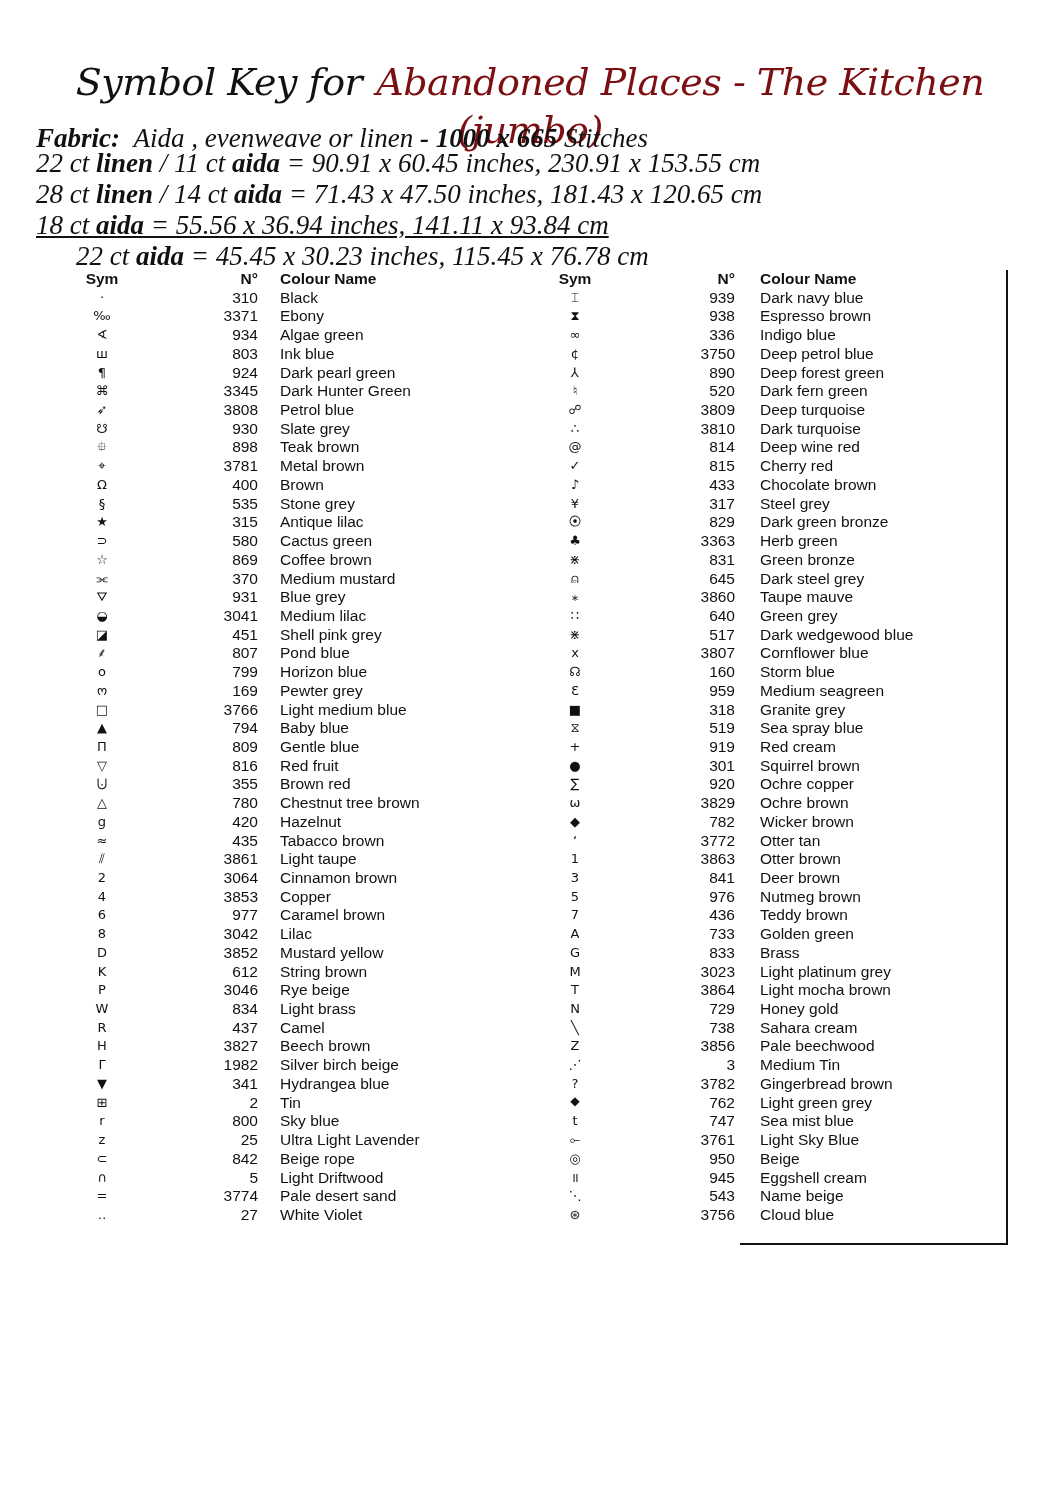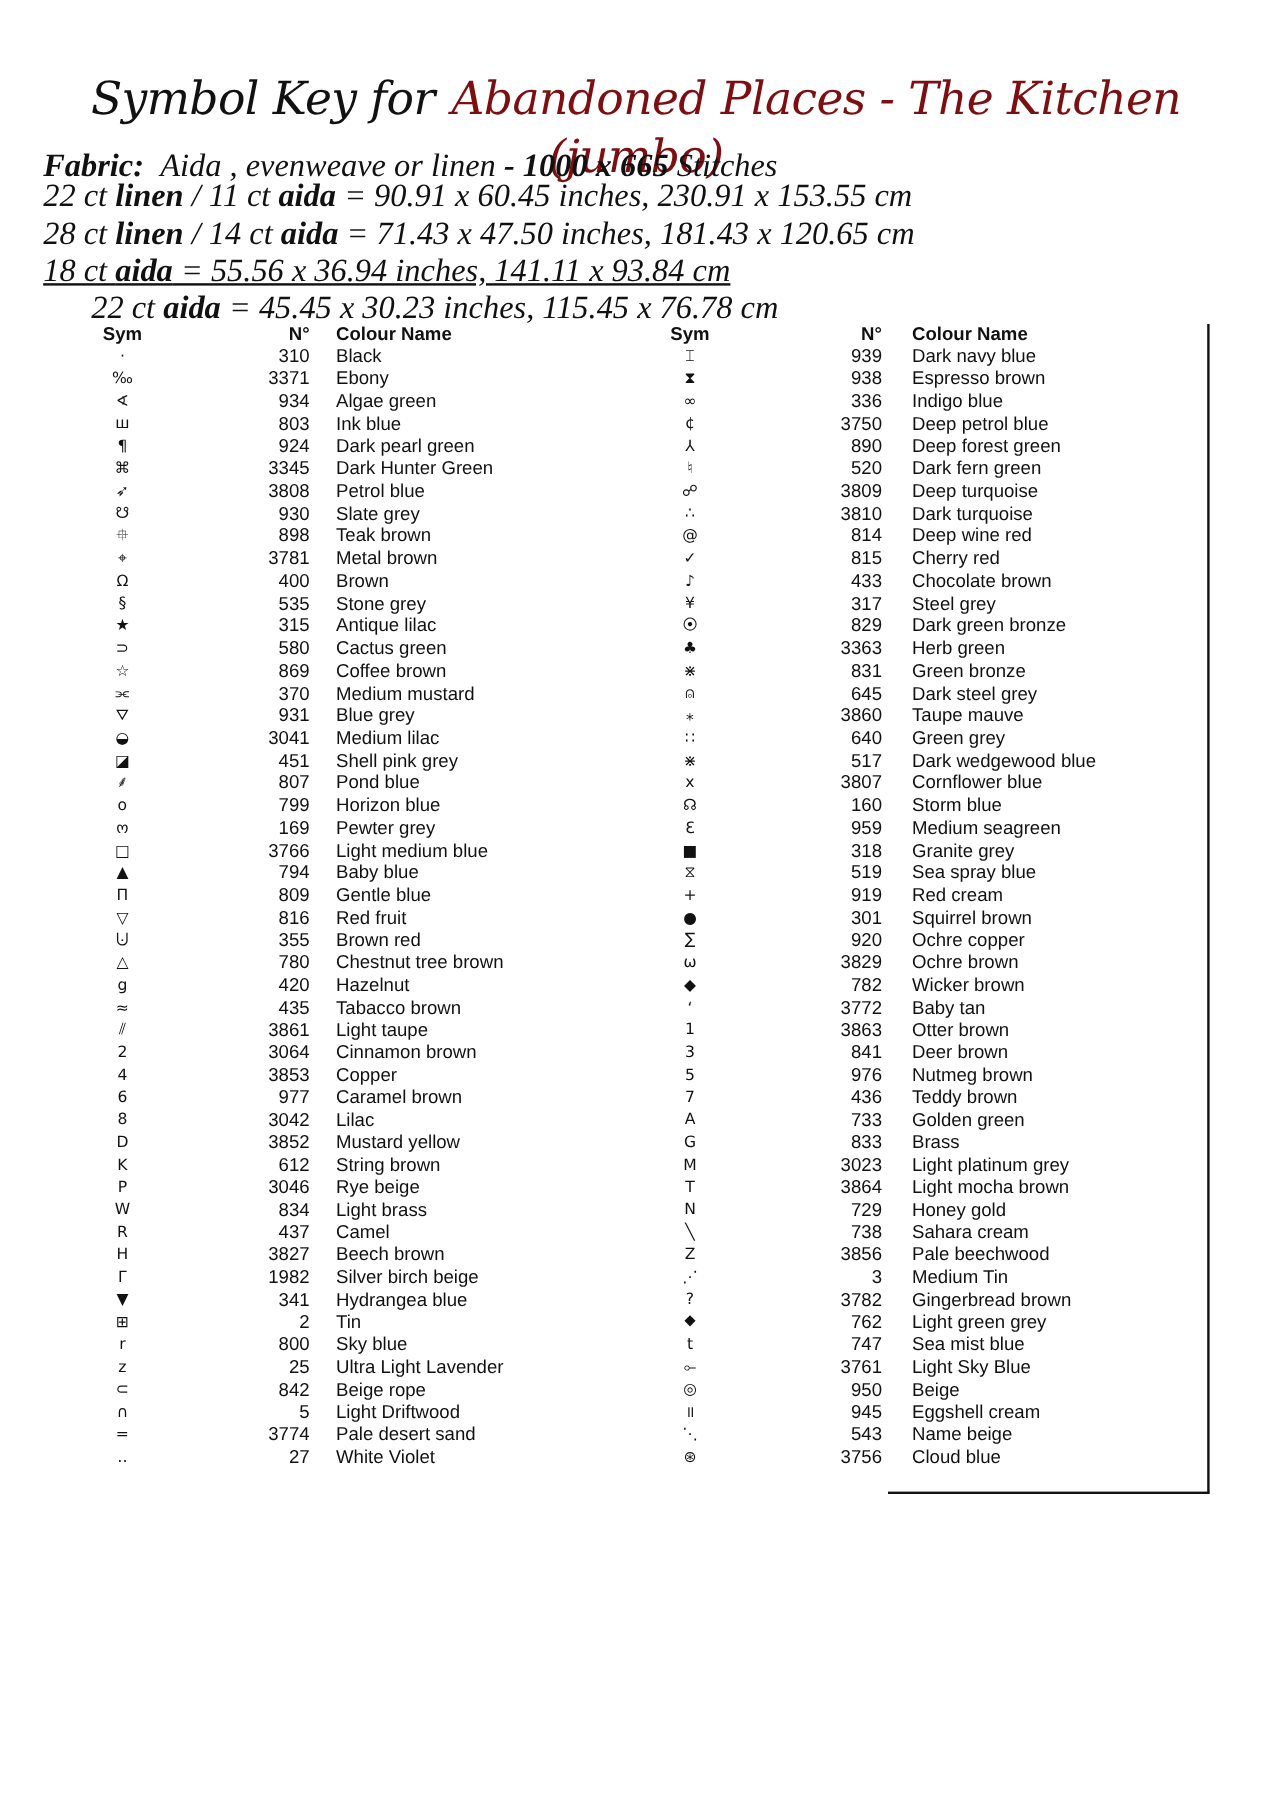--- a/index.html
+++ b/index.html
@@ -465,21 +465,21 @@
         <span class="c-name">Ochre brown</span>
       </div>
       <div class="row">
         <span class="c-sym">◆</span>
         <span class="c-num">782</span>
         <span class="c-name">Wicker brown</span>
       </div>
       <div class="row">
         <span class="c-sym">‘</span>
         <span class="c-num">3772</span>
-        <span class="c-name">Baby tan</span>
+        <span class="c-name">Otter tan</span>
       </div>
       <div class="row">
         <span class="c-sym">1</span>
         <span class="c-num">3863</span>
         <span class="c-name">Otter brown</span>
       </div>
       <div class="row">
         <span class="c-sym">3</span>
         <span class="c-num">841</span>
         <span class="c-name">Deer brown</span>

